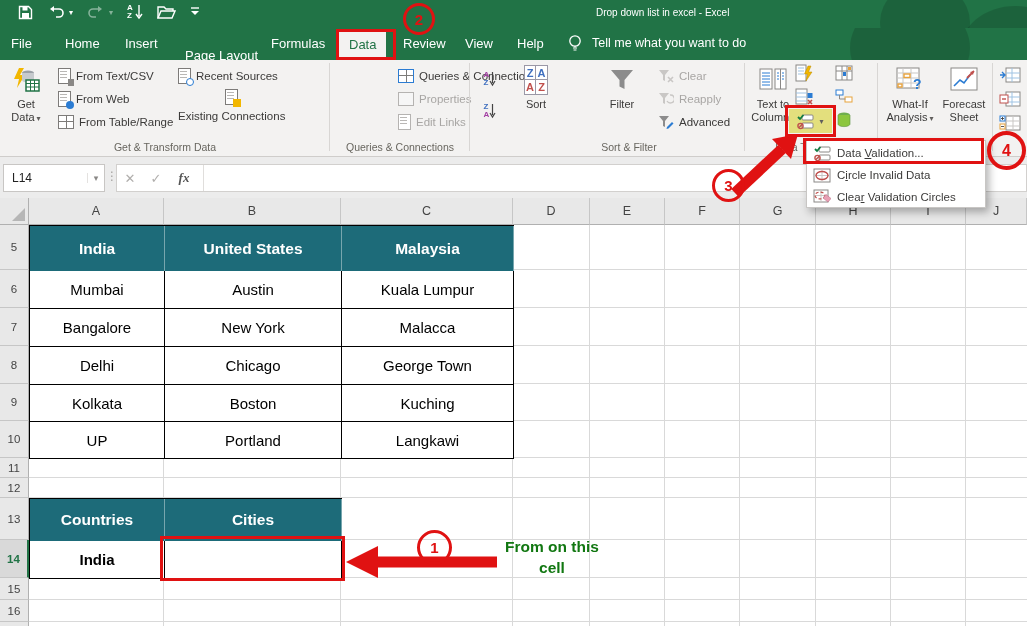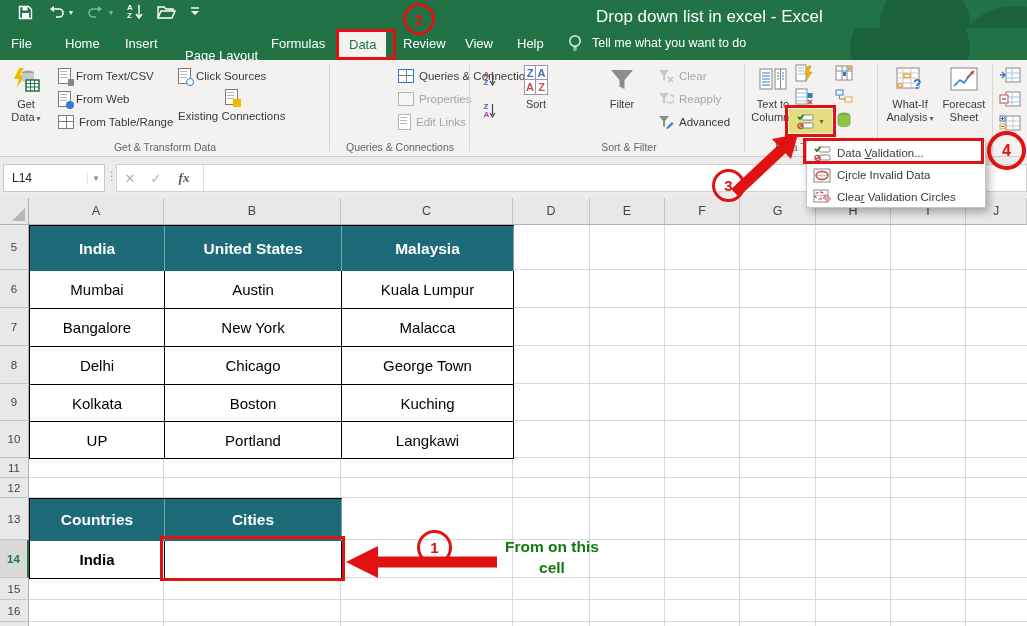--- a/index.html
+++ b/index.html
@@ -6,21 +6,21 @@
   #app{position:relative;width:1027px;height:626px;overflow:hidden;
        font-family:"Liberation Sans","DejaVu Sans",sans-serif;
        -webkit-font-smoothing:antialiased;}
   .abs{position:absolute;}
   
   #titlebar{left:0;top:0;width:1027px;height:28px;background:var(--green);overflow:hidden;z-index:2;}
   #tabrow{left:0;top:28px;width:1027px;height:32px;background:var(--green);overflow:hidden;z-index:2;}
   .blob{position:absolute;background:rgba(0,0,0,.14);border-radius:50%;}
   .qat{position:absolute;top:4px;display:flex;align-items:center;gap:14px;left:18px;color:#fff;}
   .qbtn{display:inline-flex;align-items:center;gap:2px;}
-  .title{position:absolute;top:7px;left:596px;color:#fff;font-size:17px;white-space:nowrap;}
+  .title{position:absolute;top:7px;left:596px;color:#fff;font-size:10px;white-space:nowrap;}
   .tab{position:absolute;top:4px;height:24px;line-height:24px;color:#fff;font-size:13px;padding:0 3px;}
   .tab.active{background:#f3f2f1;color:var(--green);top:2px;height:29px;line-height:29px;padding:0 10px;}
   .tellme{position:absolute;top:6px;left:568px;display:flex;align-items:center;gap:10px;color:#fff;font-size:12.5px;}
   
   #ribbon{left:0;top:60px;width:1027px;height:96px;background:#f3f2f1;border-bottom:1px solid #cfcdcb;z-index:1;}
   .gsep{position:absolute;top:3px;width:1px;height:88px;background:#d8d6d4;}
   .glabel{position:absolute;top:81px;font-size:10.5px;color:#68665f;white-space:nowrap;transform:translateX(-50%);}
   .bigbtn{position:absolute;top:2px;height:74px;display:flex;flex-direction:column;align-items:center;justify-content:flex-start;font-size:11px;color:#3b3a39;text-align:center;line-height:13px;}
   .bigbtn .bico{height:36px;display:flex;align-items:center;}
   .chev{font-size:8px;color:#605e5c;margin-left:2px;}
@@ -165,21 +165,21 @@
       <span>From Web</span>
     </div>
     <div class="smallitem" style="left:58px;top:52px;">
       <span class="grid2"></span>
       <span>From Table/Range</span>
     </div>
     <div class="smallitem" style="left:178px;top:6px;">
       <span class="pg">
           <span class="badge" style="background:#fff;border:1px solid #2b7cd3;width:6px;height:6px;"></span>
         </span>
-      <span>Click Sources</span>
+      <span>Recent Sources</span>
     </div>
     <div class="smallitem" style="left:178px;top:29px;flex-direction:column;">
       <span class="pg">
           <span class="badge" style="background:#f2b700;border-radius:0;"></span>
         </span>
       <span>Existing Connections</span>
     </div>
     <div class="glabel" style="left:165px;">Get &amp; Transform Data</div>
     <div class="gsep" style="left:329px;"></div>
 

